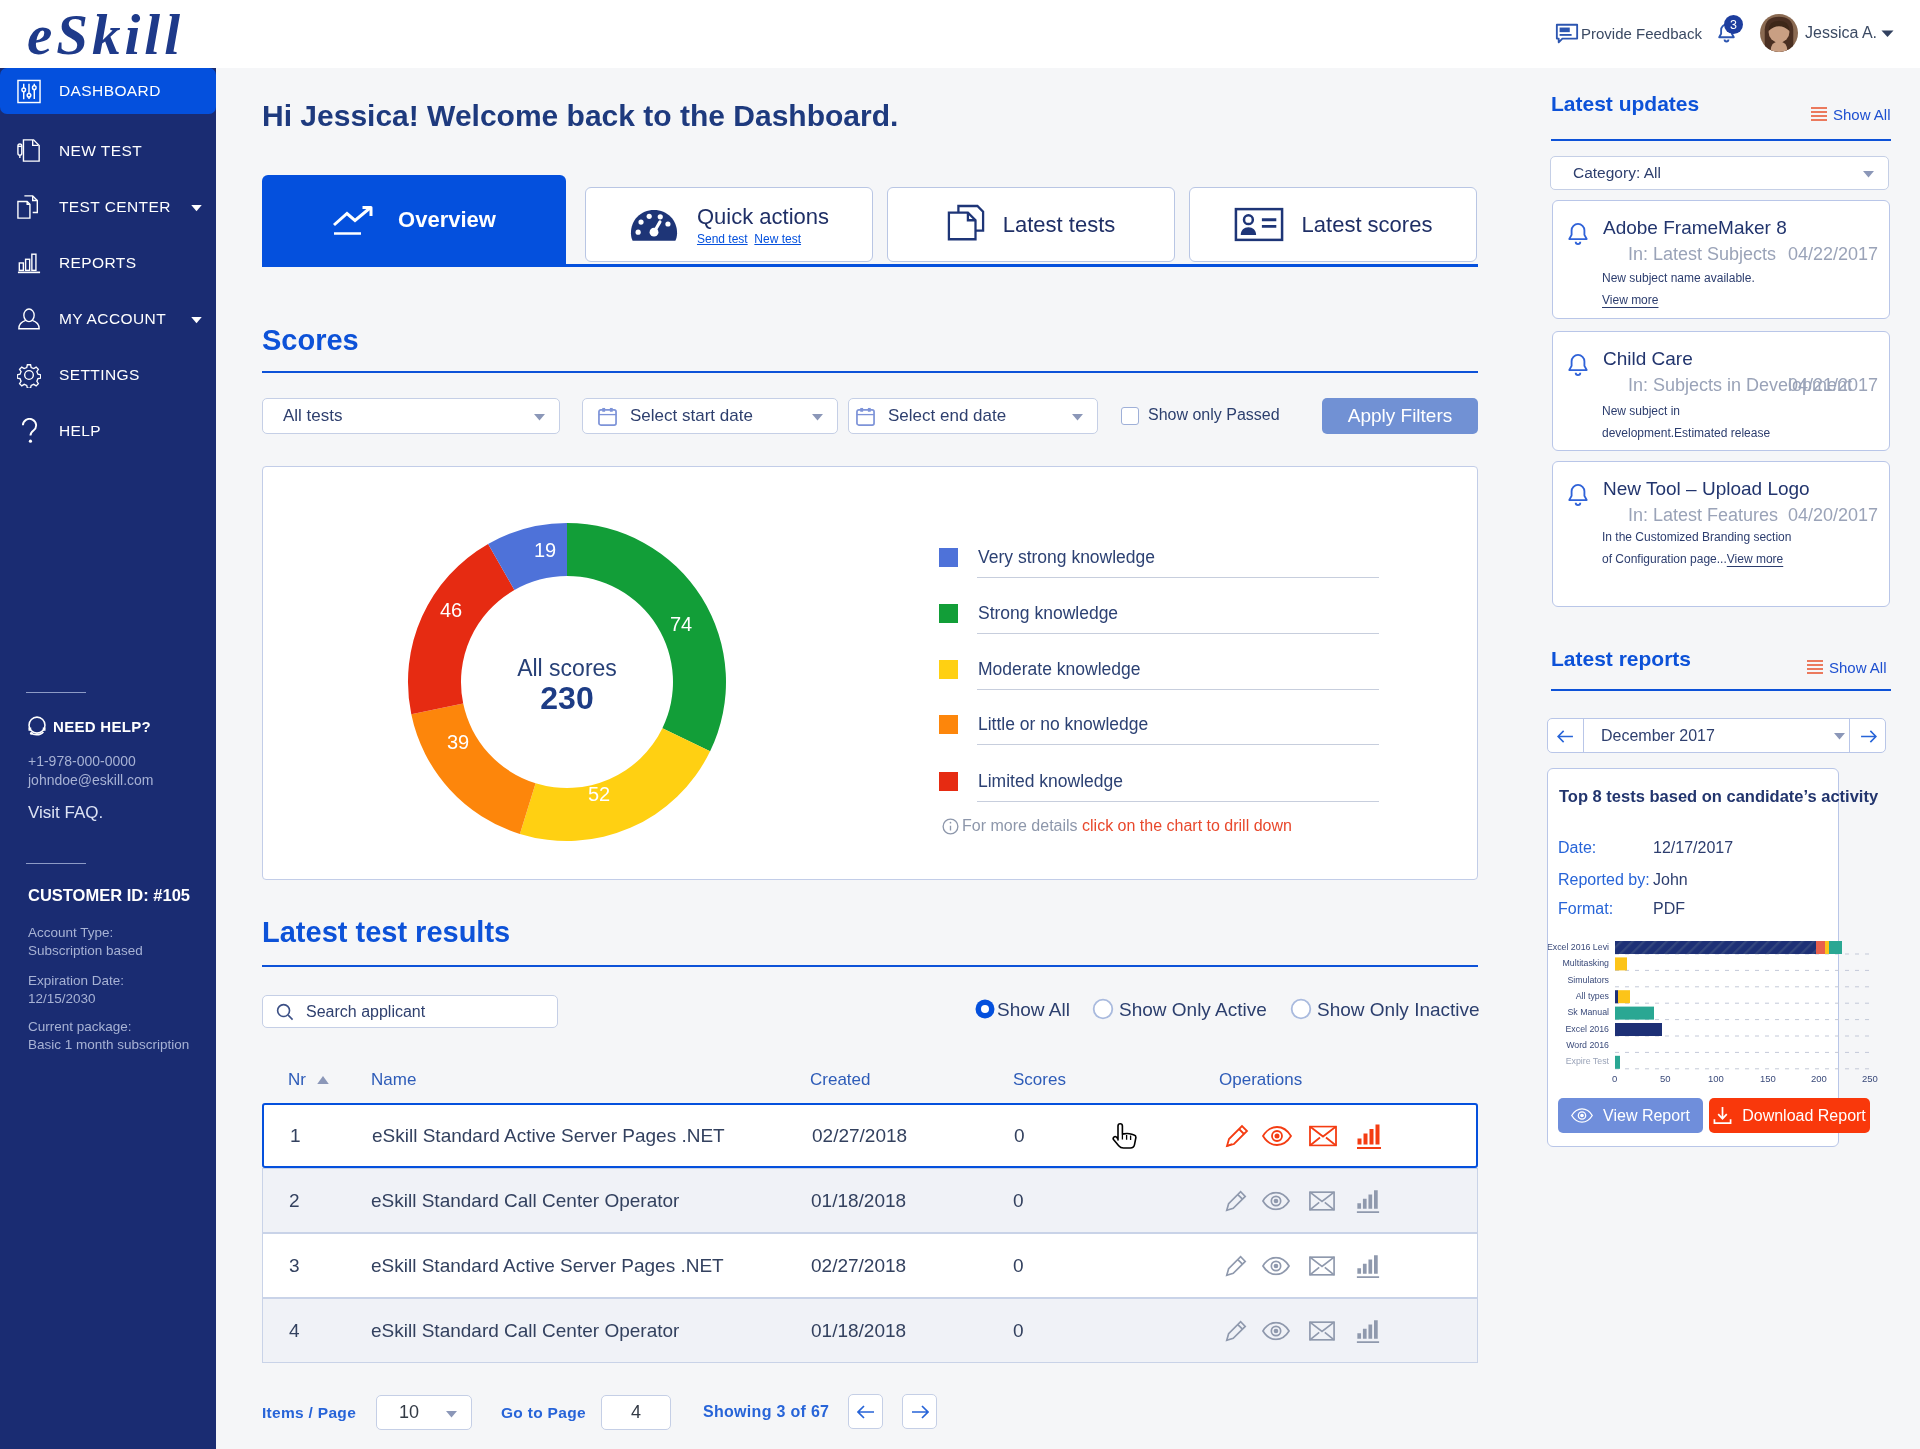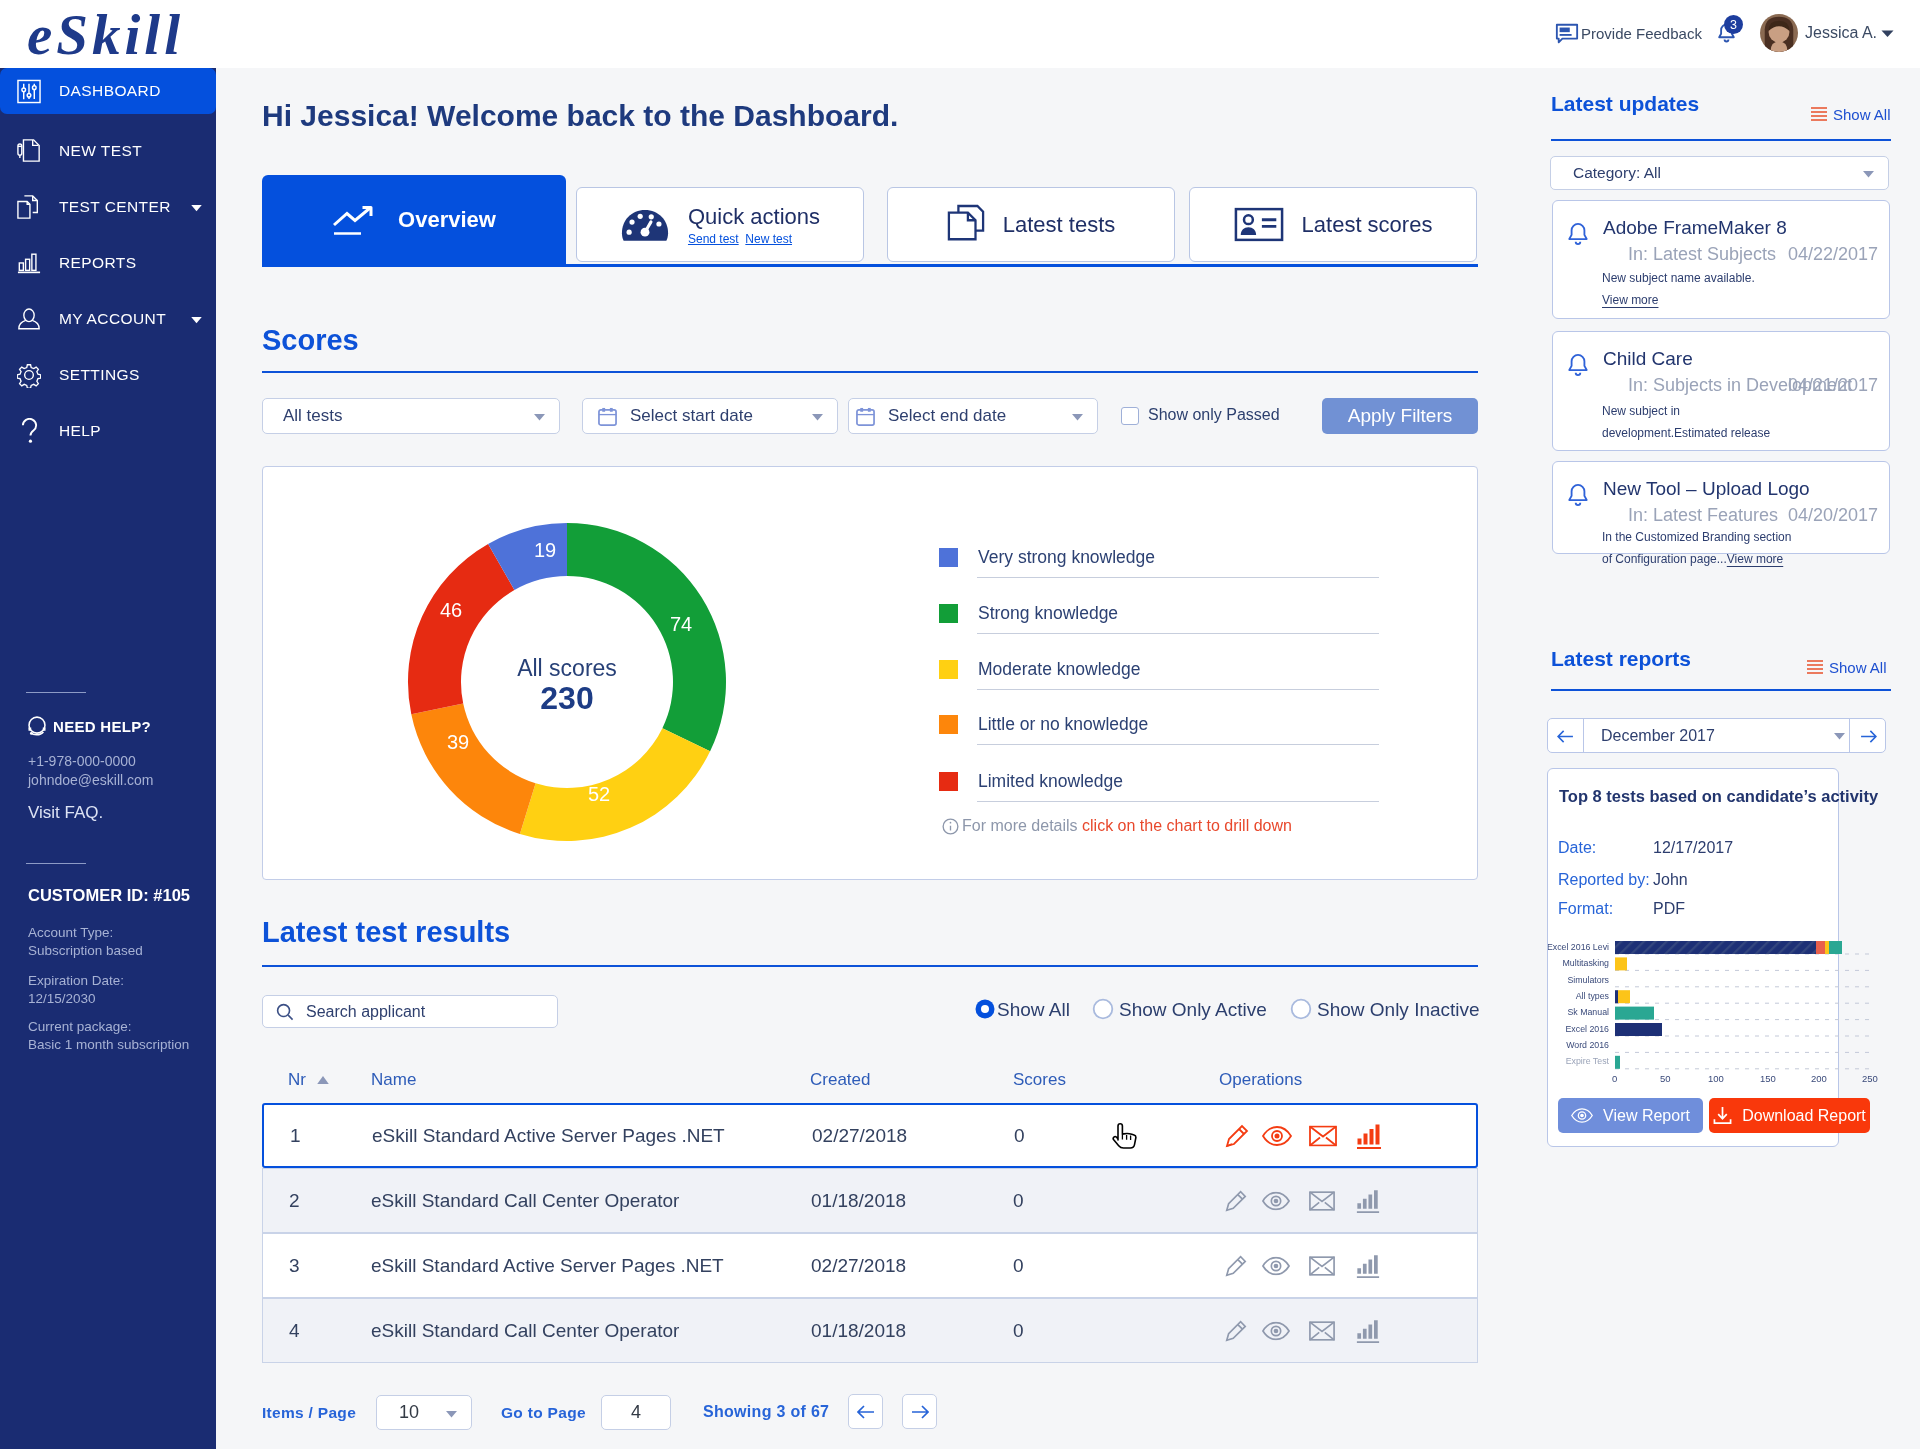--- a/index.html
+++ b/index.html
@@ -186,21 +186,21 @@
 <div class="main">
   <h1 class="hi">Hi Jessica! Welcome back to the Dashboard.</h1>
   <div class="tab-ov">
     <svg width="46" height="32" viewBox="0 0 46 32" fill="none" stroke="#fff" stroke-width="3">
         <path d="M2 21L15 9.5l8 7L38 4"></path>
         <path d="M30.5 3.5h8.5v8.5" stroke-linejoin="round"></path>
         <path d="M2 29.5h27" stroke-width="2.5"></path>
       </svg>
     Overview
   </div>
-  <div class="tab-card" style="left:360px; width:288px;align-items:center;">
+  <div class="tab-card" style="left:369px; width:288px;align-items:center;">
     <svg width="50" height="33" viewBox="0 0 52 34">
         <path d="M26 2C12 2 2 12.5 2 26c0 3 .8 5.8 1.8 8h44.4c1-2.2 1.8-5 1.8-8C50 12.5 40 2 26 2z" fill="#1e3577"></path>
         <circle cx="26" cy="25" r="4.6" fill="#fff"></circle>
         <rect x="24.4" y="11" width="3.2" height="12" rx="1.6" fill="#fff" transform="rotate(30 26 25)"></rect>
         <circle cx="9.5" cy="25" r="2.7" fill="#fff"></circle>
         <circle cx="12.5" cy="14.5" r="2.7" fill="#fff"></circle>
         <circle cx="21" cy="8.5" r="2.7" fill="#fff"></circle>
         <circle cx="32.5" cy="9" r="2.7" fill="#fff"></circle>
         <circle cx="40.5" cy="16.5" r="2.7" fill="#fff"></circle>
       </svg>
@@ -473,21 +473,21 @@
   <div class="rcard" style="top:263px; height:120px;">
     <svg style="position:absolute; left:14px; top:21px;" width="22" height="24" viewBox="0 0 24 26" fill="none" stroke="#2f62d8" stroke-width="2">
         <path d="M12 2a7 7 0 0 1 7 7v5l2.5 4.5H2.5L5 14V9a7 7 0 0 1 7-7z" stroke-linejoin="round"></path>
         <path d="M9.5 21.5a2.5 2.5 0 0 0 5 0"></path>
       </svg>
     <div class="rc-title">Child Care</div>
     <div class="rc-sub" style="left:51px; top:43px;">In: Subjects in Development</div>
     <div class="rc-sub" style="right:11px; top:43px;">04/21/2017</div>
     <div class="rc-body" style="top:68px;">New subject in<br>development.Estimated release</div>
   </div>
-  <div class="rcard" style="top:393px; height:93px;">
+  <div class="rcard" style="top:393px; height:146px;">
     <svg style="position:absolute; left:14px; top:21px;" width="22" height="24" viewBox="0 0 24 26" fill="none" stroke="#2f62d8" stroke-width="2">
         <path d="M12 2a7 7 0 0 1 7 7v5l2.5 4.5H2.5L5 14V9a7 7 0 0 1 7-7z" stroke-linejoin="round"></path>
         <path d="M9.5 21.5a2.5 2.5 0 0 0 5 0"></path>
       </svg>
     <div class="rc-title">New Tool – Upload Logo</div>
     <div class="rc-sub" style="left:51px; top:43px;">In: Latest Features</div>
     <div class="rc-sub" style="right:11px; top:43px;">04/20/2017</div>
     <div class="rc-body" style="top:64px;">In the Customized Branding section<br>of Configuration page...<u>View more</u></div>
   </div>
   <div class="r-title" style="left:19px; top:579px;">Latest reports</div>

